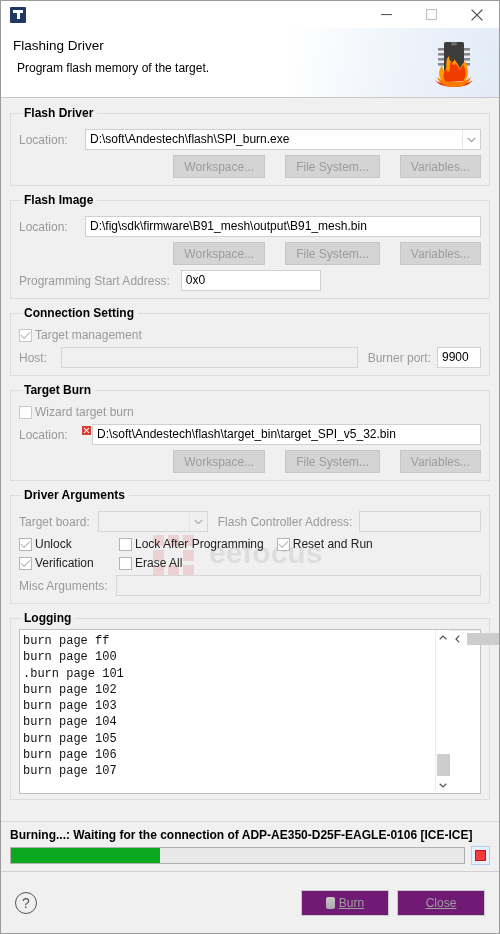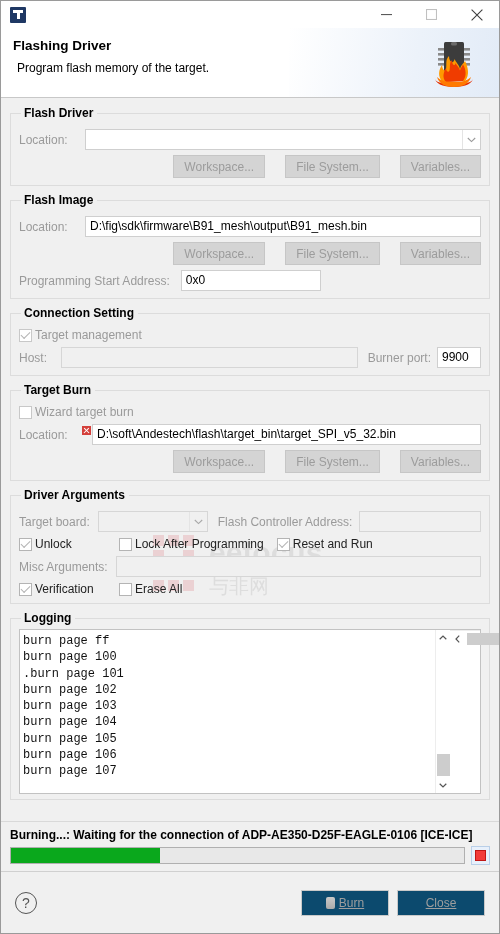--- a/index.html
+++ b/index.html
@@ -83,21 +83,21 @@
   .header-grad {
     position: absolute;
     right: 0; top: 0;
     width: 210px; height: 100%;
     background: linear-gradient(100deg, rgba(255,255,255,1) 0%, rgba(236,242,250,1) 60%, rgba(226,235,247,1) 100%);
   }
   .header-title {
     position: absolute;
     left: 12px; top: 10px;
     font-size: 13.5px;
-    font-weight: bold;
+    font-weight: normal;
     color: #000000;
   }
   .header-sub {
     position: absolute;
     left: 16px; top: 33px;
     font-size: 12px;
     color: #000000;
   }
   .header-icon {
     position: absolute;
@@ -363,21 +363,21 @@
     border: 1.6px solid #555555;
     border-radius: 50%;
     display: flex; align-items: center; justify-content: center;
     font-size: 14px;
     color: #555555;
     flex: 0 0 auto;
   }
   .footer-btns { margin-left: auto; display: flex; gap: 8px; }
   .fbtn {
     width: 88px; height: 26px;
-    background: #0c4a6e;
+    background: #701a75;
     border: 1px solid #c9c9c9;
     color: #9e9e9e;
     font-size: 12px;
     display: flex; align-items: center; justify-content: center; gap: 4px;
   }
   .fbtn .u { text-decoration: underline; }
   .burn-glyph {
     width: 9px; height: 12px;
     background: linear-gradient(#c8c8c8, #aaaaaa);
     border-radius: 2px;
@@ -452,20 +452,21 @@
       </g>
       <text x="58" y="30" font-family="Liberation Sans, sans-serif" font-size="30" font-weight="bold" fill="#cfcfcf">eefocus</text>
       <text x="58" y="60" font-family="DejaVu Sans, sans-serif" font-size="20" fill="#cfcfcf">与非网</text>
     </svg>
 
     <fieldset class="group">
       <legend>Flash Driver</legend>
       <div class="row">
         <span class="lbl" style="width:66px">Location:</span>
         <div class="tfield combo" style="flex:1 1 auto">
+          <span>D:\soft\Andestech\flash\SPI_burn.exe</span>
           <span class="arrow">
             <svg width="9" height="6" viewBox="0 0 9 6">
                 <path d="M0.8 1 L4.5 4.6 L8.2 1" stroke="#9a9a9a" stroke-width="1.1" fill="none"></path>
               </svg>
           </span>
         </div>
       </div>
       <div class="btnrow">
         <div class="gbtn">Workspace...</div>
         <div class="gbtn">File System...</div>
@@ -561,34 +562,34 @@
         <label class="cb dark">
           <span class="cbbox"></span>
           <span class="cbtxt">Lock After Programming</span>
         </label>
         <label class="cb dark" style="margin-left:13px">
           <span class="cbbox checked"></span>
           <span class="cbtxt">Reset and Run</span>
         </label>
       </div>
       <div class="row">
-        <span class="lbl">Misc Arguments:</span>
-        <div class="tfield disabled-bg" style="flex:1 1 auto; margin-left:8px">
-          <span></span>
-        </div>
-      </div>
-      <div class="row">
         <label class="cb dark" style="width:100px">
           <span class="cbbox checked"></span>
           <span class="cbtxt">Verification</span>
         </label>
         <label class="cb dark">
           <span class="cbbox"></span>
           <span class="cbtxt">Erase All</span>
         </label>
+      </div>
+      <div class="row">
+        <span class="lbl">Misc Arguments:</span>
+        <div class="tfield disabled-bg" style="flex:1 1 auto; margin-left:8px">
+          <span></span>
+        </div>
       </div>
     </fieldset>
 
     <fieldset class="group" style="padding-bottom:5px">
       <legend>Logging</legend>
       <div class="logwrap">
         <div class="logmain">
           <div class="logtext">burn page ff
 burn page 100
 .burn page 101

